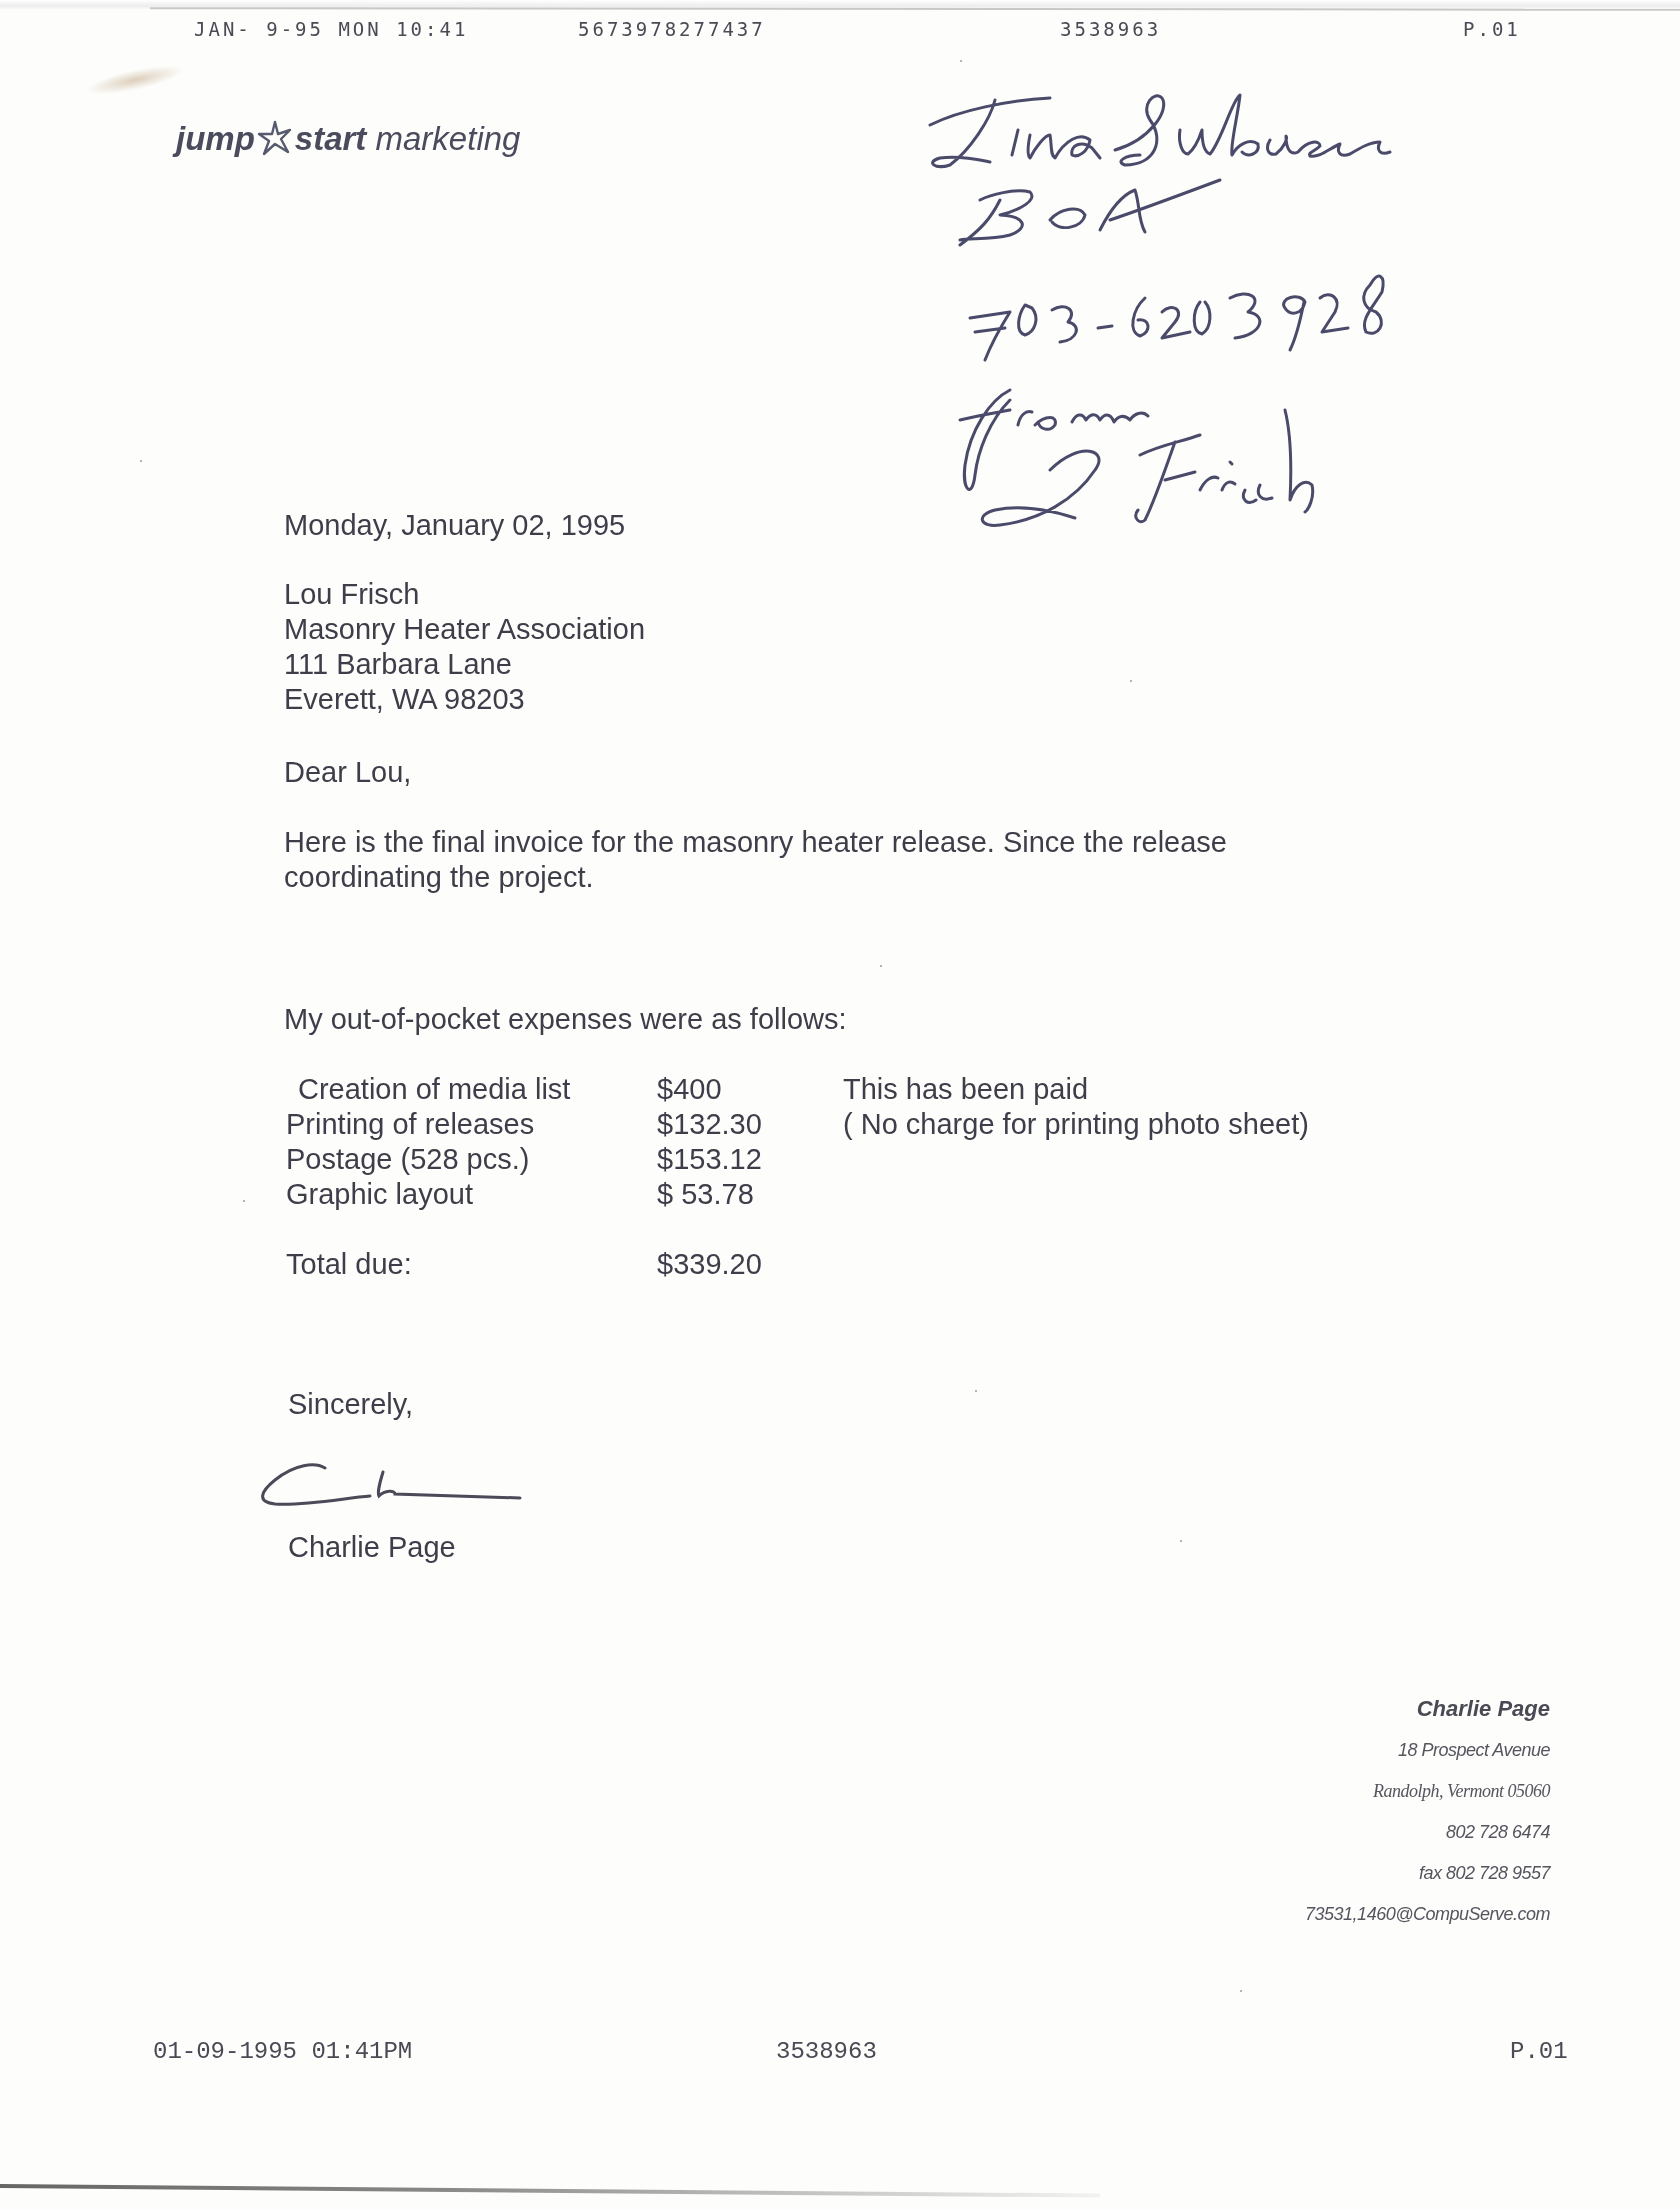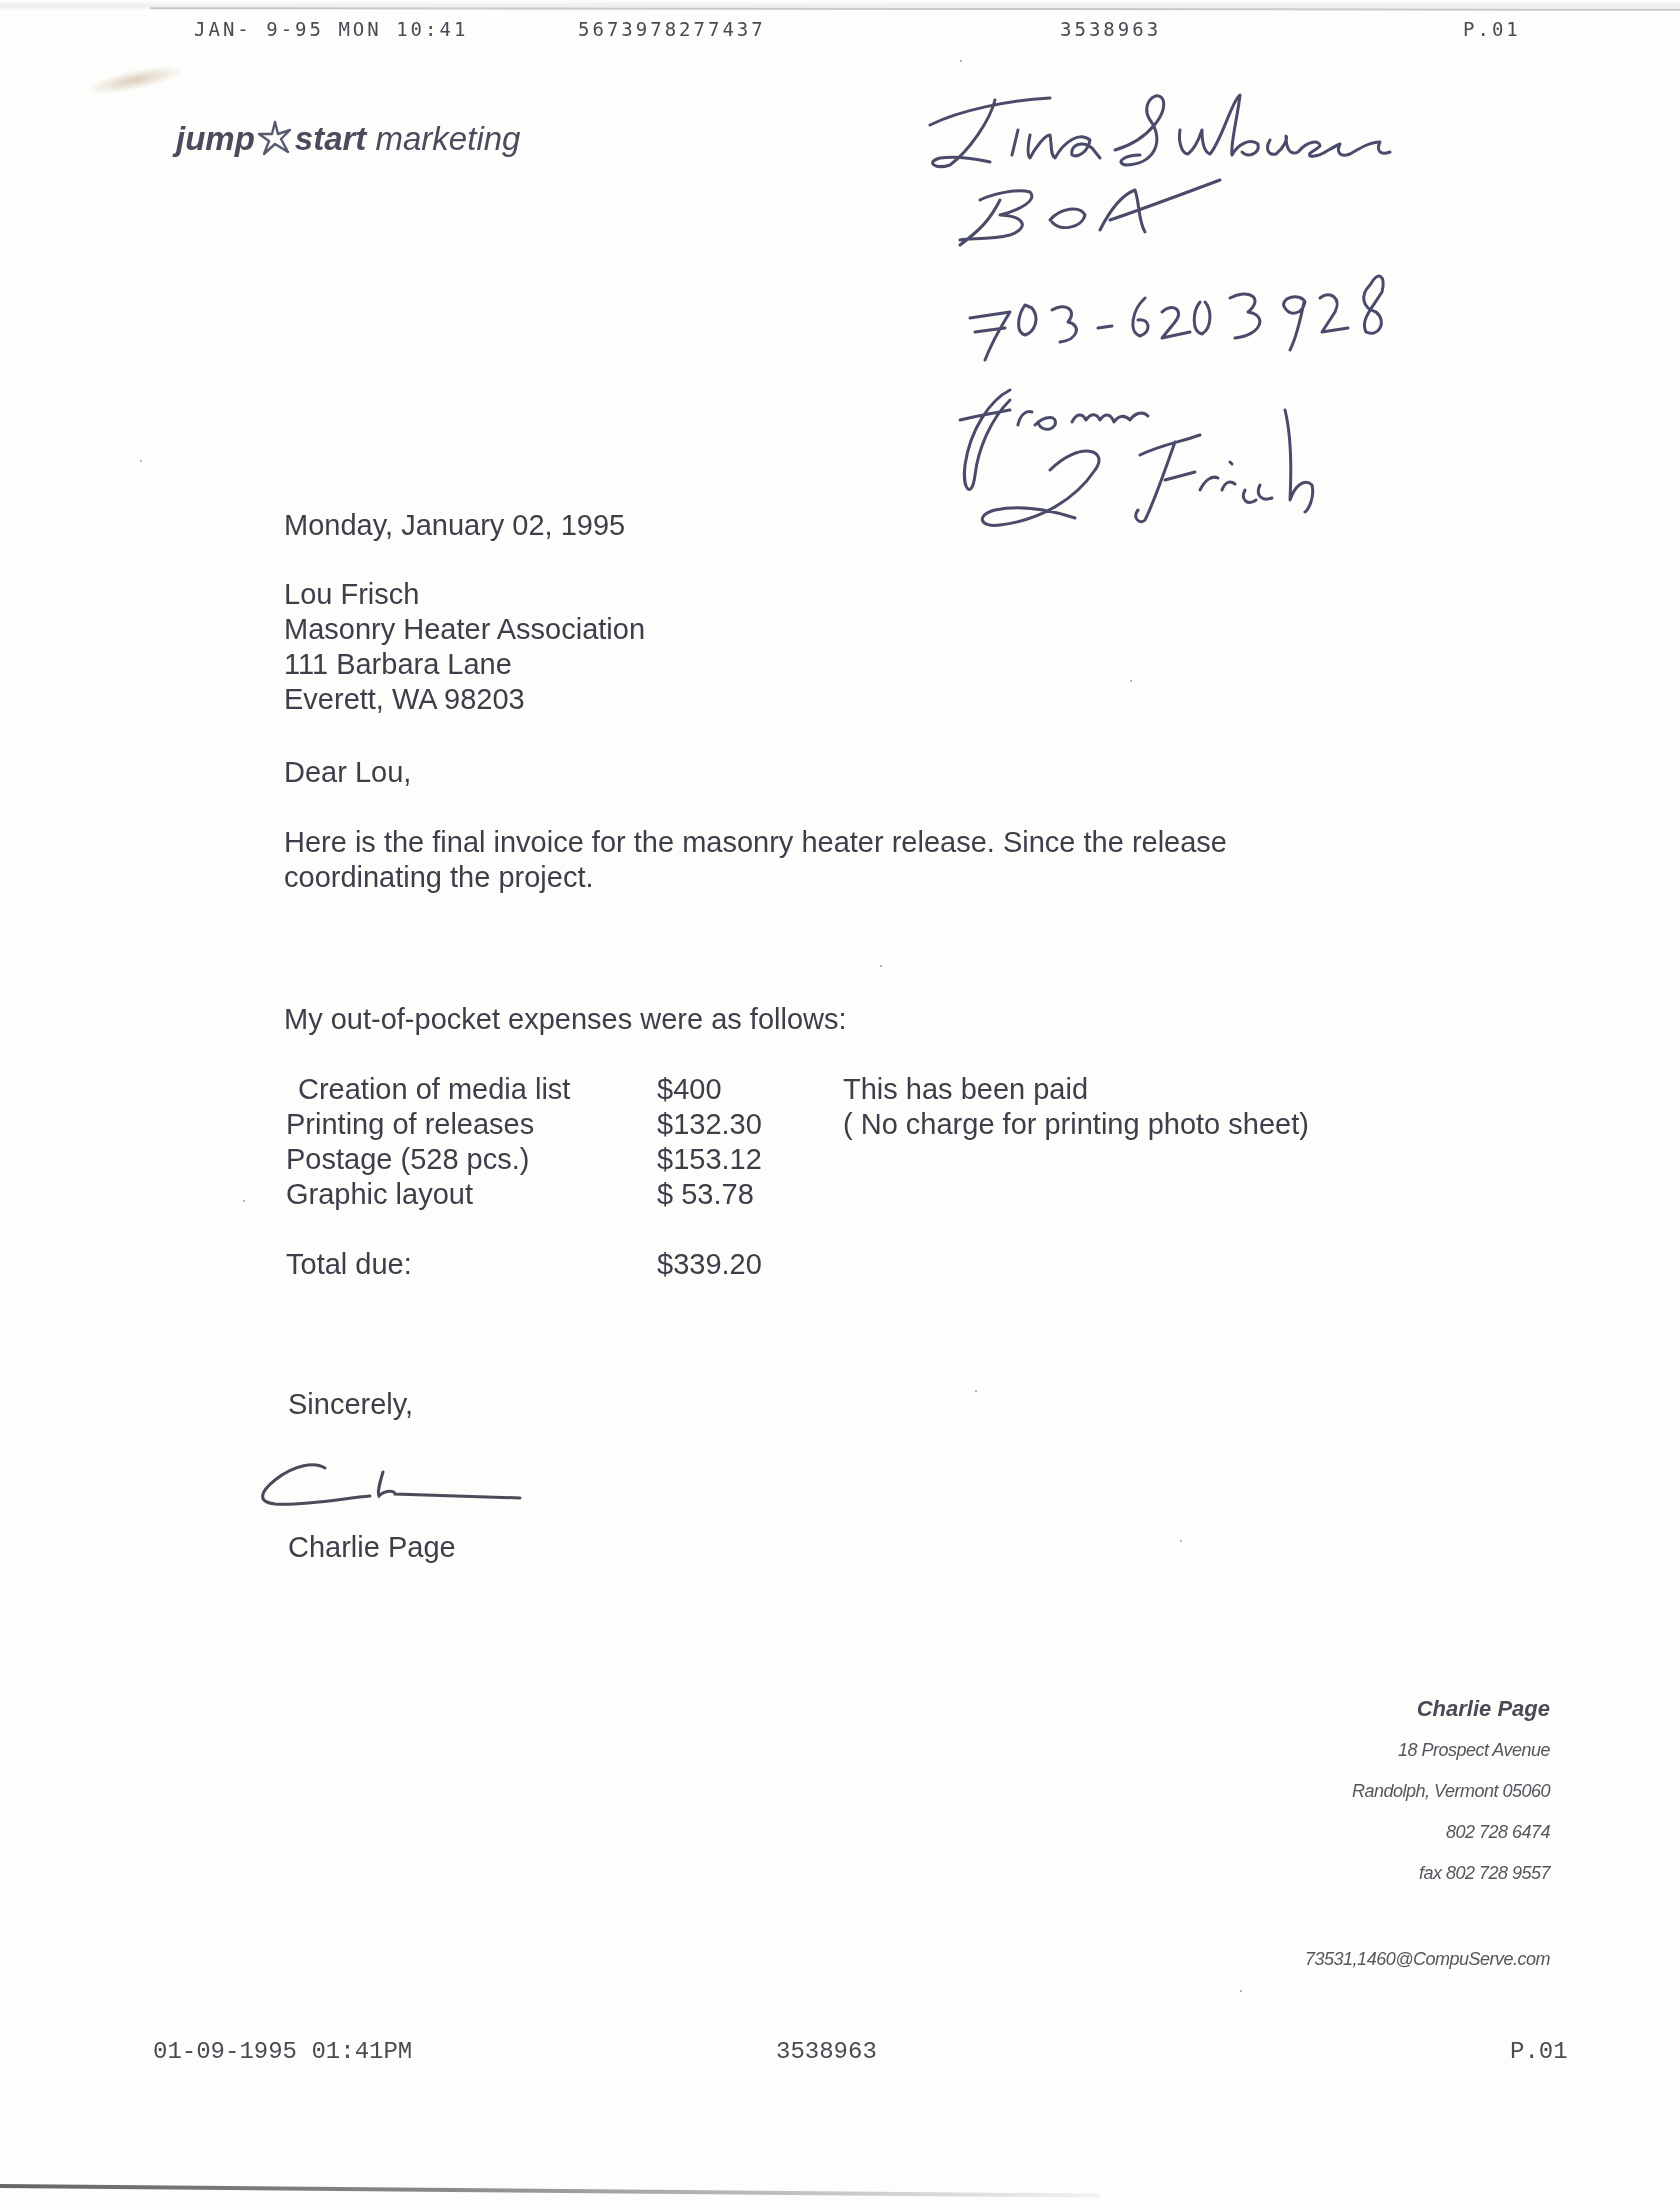--- a/index.html
+++ b/index.html
@@ -145,24 +145,24 @@
   <svg viewBox="0 0 280 60" width="280" height="60">
     <path d="M70 8 C60 2 40 4 20 20 C5 32 2 42 20 44 C50 46 90 38 115 36 M128 12 C125 22 122 32 124 36 C130 30 140 30 140 34 L265 38" fill="none" stroke="#4a4a58" stroke-width="3" stroke-linecap="round"></path>
   </svg>
 </div>
 
 <div class="text" style="left:288px; top:1530px;">Charlie Page</div>
 
 <div>
   <div class="card name">Charlie Page</div>
   <div class="card line" style="top:1740px;">18 Prospect Avenue</div>
-  <div class="card line" style="top:1781px;">Randolph, Vermont 05060</div>
+  <div class="card line" style="top:1781px;font-family:Liberation Serif, serif;">Randolph, Vermont 05060</div>
   <div class="card line" style="top:1822px;">802 728 6474</div>
   <div class="card line" style="top:1863px;">fax 802 728 9557</div>
-  <div class="card line" style="top:1904px;margin-top:45px;">73531,1460@CompuServe.com</div>
+  <div class="card line" style="top:1904px;">73531,1460@CompuServe.com</div>
 </div>
 
 <div class="fax bottom" style="left:153px">01-09-1995 01:41PM</div>
 <div class="fax bottom" style="left:776px">3538963</div>
 <div class="fax bottom" style="left:1510px">P.01</div>
 
 <div class="bottom-edge"></div>
 
 <div class="speck" style="left:960px; top:60px"></div>
 <div class="speck" style="left:140px; top:460px"></div>

